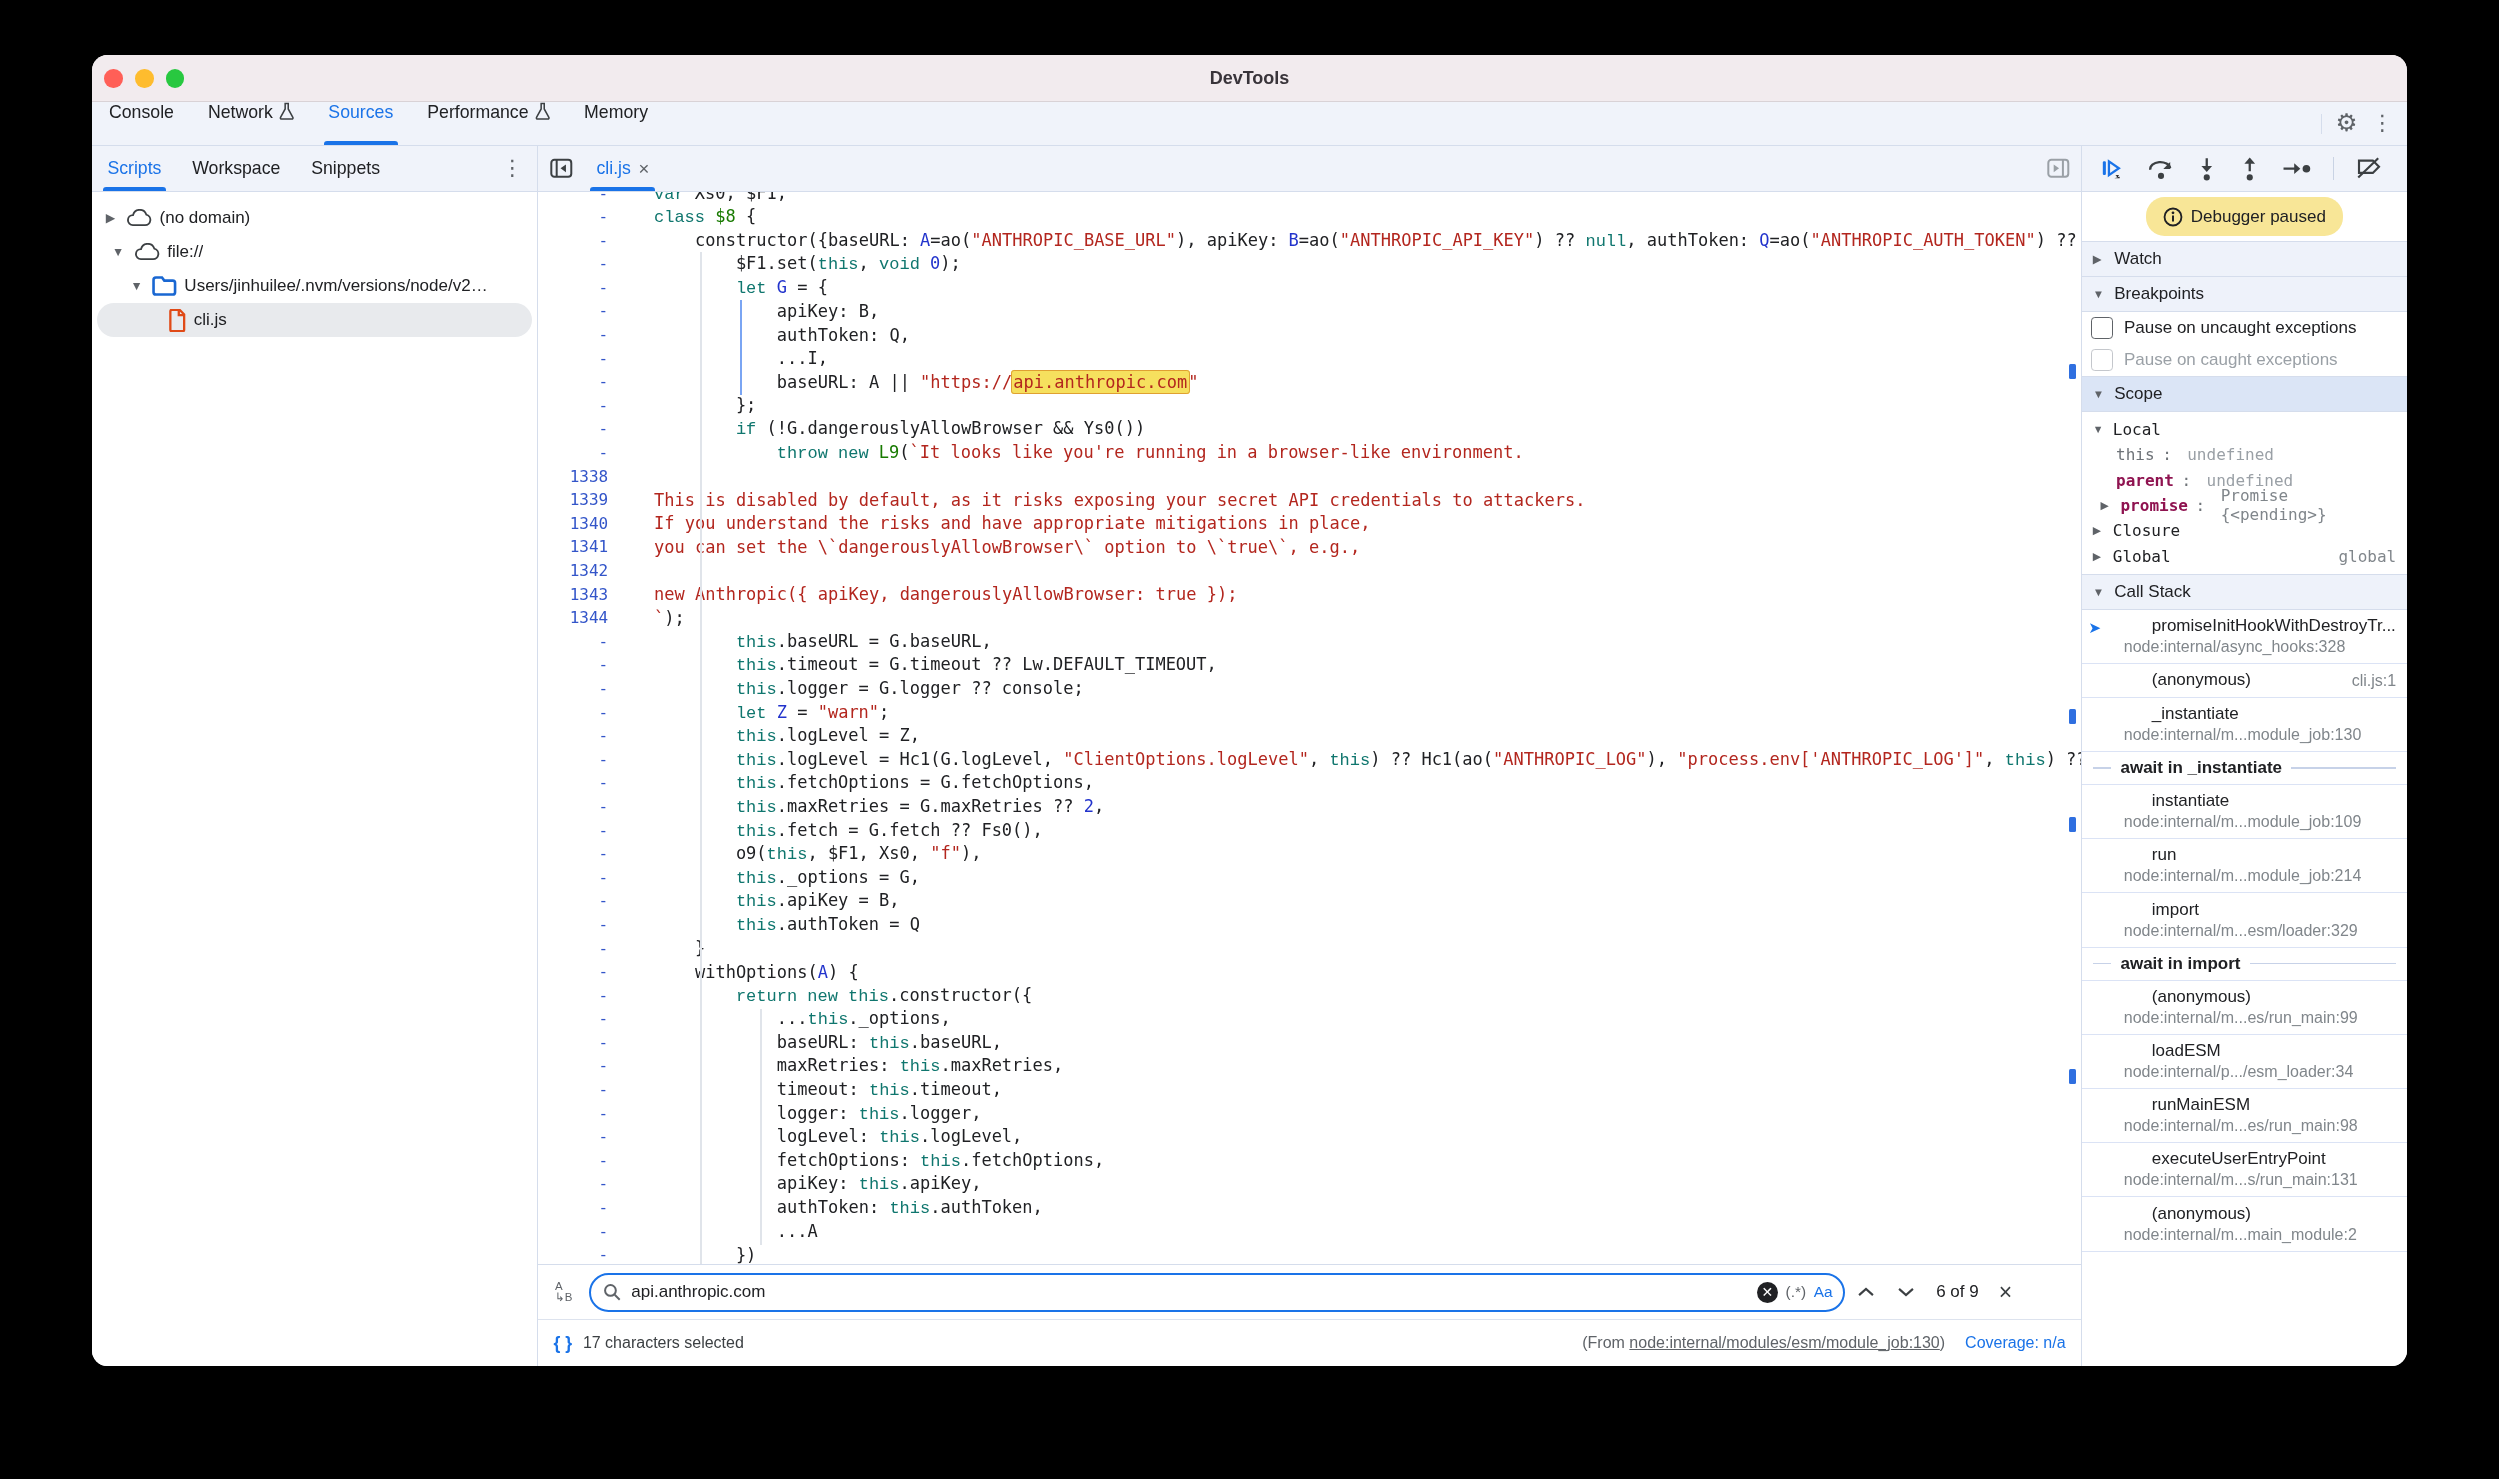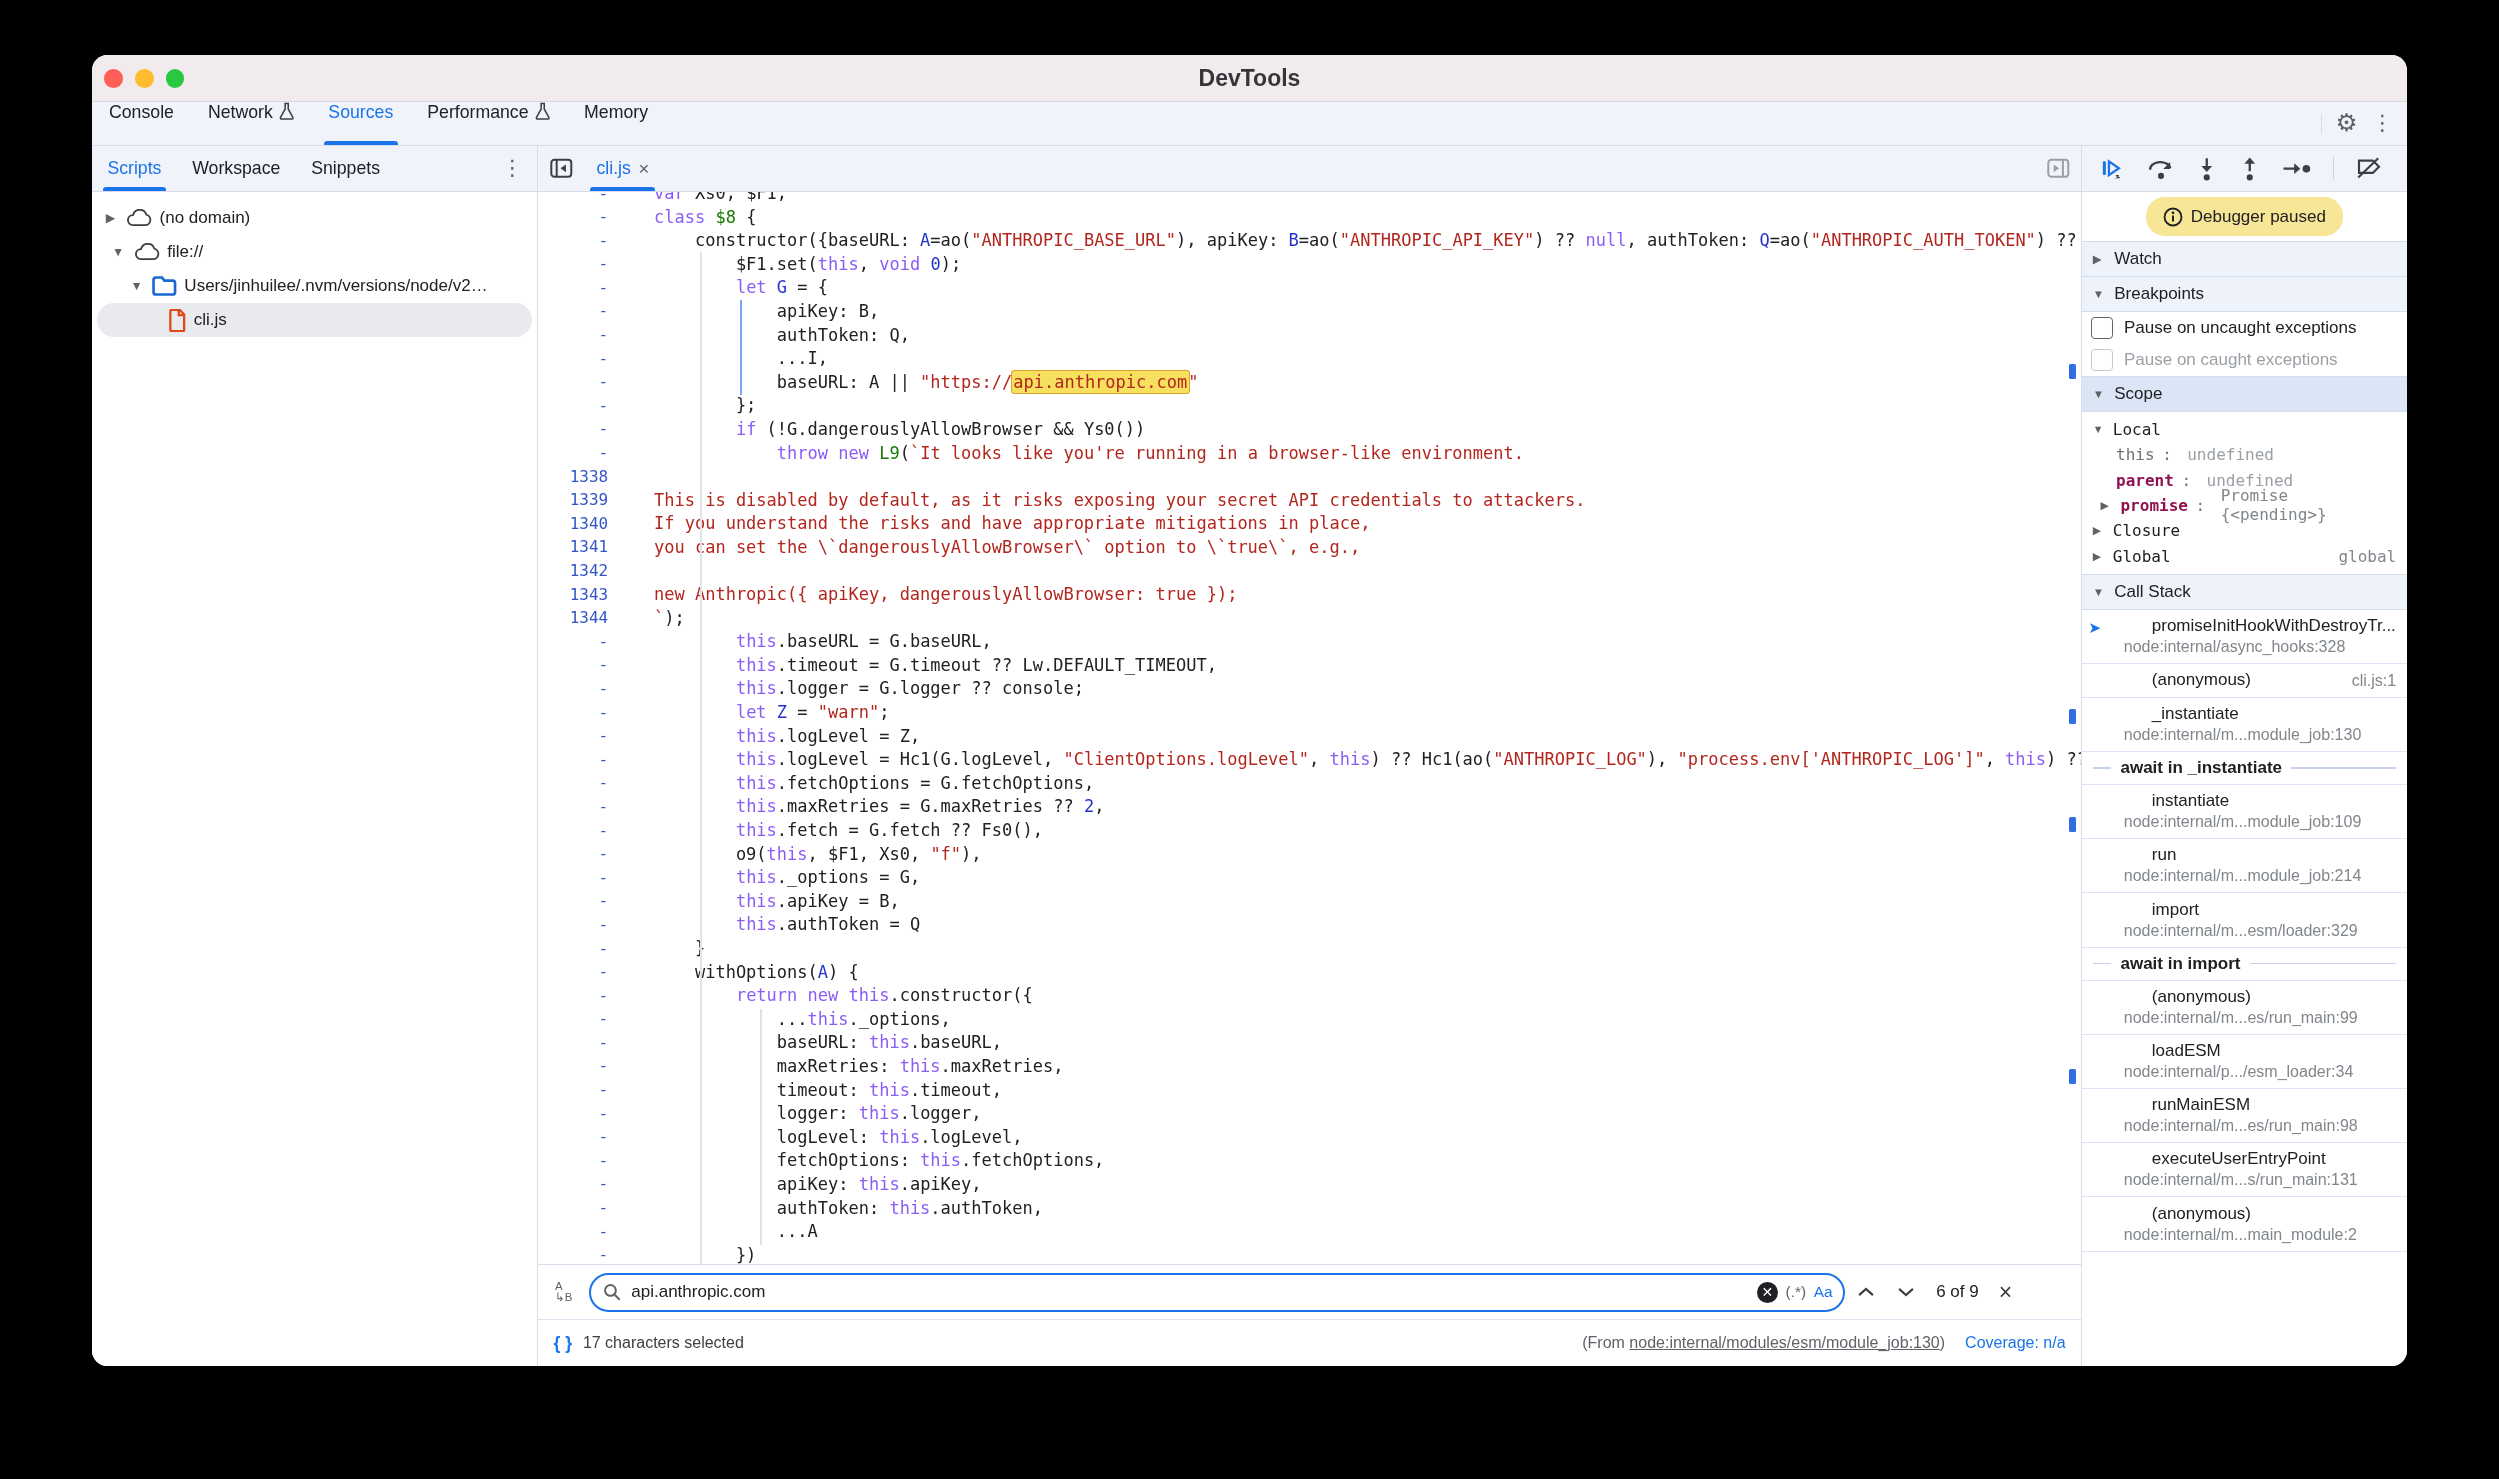--- a/index.html
+++ b/index.html
@@ -6,21 +6,21 @@
   .screen{position:relative;width:2500px;height:1479px;background:#000;overflow:hidden;
           font-family:"Liberation Sans",sans-serif;color:#202124;}
   .window{position:absolute;left:92px;top:55px;width:2315px;height:1311px;background:#fff;
           border-radius:15.4px;overflow:hidden;display:flex;flex-direction:column;
           box-shadow:0 23px 62px rgba(0,0,0,.55);}
   
   .titlebar{height:46px;background:#f2ebee;border-bottom:0.8px solid #d9d2d6;position:relative;
             display:flex;align-items:center;justify-content:center;flex:0 0 auto;}
   .tl{position:absolute;left:12.3px;top:14px;display:flex;gap:12.3px;}
   .tl i{width:18.5px;height:18.5px;border-radius:50%;display:block;}
-  .title{font-size:23px;font-weight:bold;color:#39343a;}
+  .title{font-size:18px;font-weight:bold;color:#39343a;}
   
   .toolbar{height:43px;background:#f0f3fa;border-bottom:0.8px solid #d5ddec;display:flex;
            align-items:stretch;flex:0 0 auto;}
   .tb-tab{display:flex;gap:6.2px;padding:0 17px;font-size:17.7px;position:relative;cursor:default;}
   .tb-tab.active{color:#1a73e8;}
   .tb-tab.active::after{content:"";position:absolute;left:12.3px;right:12.3px;bottom:0;height:3.8px;
            background:#1a73e8;border-radius:3.1px 3.1px 0 0;}
   .tb-spacer{flex:1;}
   .tb-right{display:flex;align-items:center;gap:14px;padding-right:14px;}
   .vdiv{width:0.8px;height:20px;background:#d5ddec;}
@@ -47,21 +47,21 @@
   .etab{display:flex;align-items:center;gap:7.7px;padding:0 12.3px;font-size:17.7px;color:#1a73e8;position:relative;}
   .etab::after{content:"";position:absolute;left:6.2px;right:6.2px;bottom:0;height:3.8px;background:#1a73e8;border-radius:3.1px 3.1px 0 0;}
   .etab .x{color:#5f6368;font-size:18.5px;}
   .tab-spacer{flex:1;}
   
   .code{flex:1;position:relative;overflow:hidden;font-family:"DejaVu Sans Mono",monospace;font-size:17px;}
   .code-scroll{margin-top:-10.8px;white-space:pre;}
   .cl{height:23.6px;display:flex;align-items:center;}
   .gut{width:81px;flex:0 0 auto;text-align:right;color:#3355c9;font-size:16px;padding-right:10.8px;box-sizing:border-box;}
   .ct{padding-left:35px;white-space:pre;}
-  .tk-p{color:#202124;} .tk-k{color:#8b5cf6;} .tk-s{color:#b3261e;}
+  .tk-p{color:#202124;} .tk-k{color:#0f766e;font-family:Liberation Mono, monospace;} .tk-s{color:#b3261e;}
   .tk-v{color:#2233cc;} .tk-g{color:#187a00;}
   .tk-m{color:#b3261e;background:#f6e05e;border:1.5px solid #dfa032;border-radius:3.1px;padding:0.8px 1.5px;margin:0 -1.5px;}
   .guide{position:absolute;width:1.5px;}
   .g-gray{background:#e0e4ea;} .g-blue{background:#7aa5f3;}
   .mtick{position:absolute;right:4.6px;width:7.7px;height:15.4px;background:#2f6fe0;border-radius:1.5px;}
   
   .searchbar{height:54px;border-top:0.8px solid #d5ddec;display:flex;align-items:center;gap:10.8px;
              padding:0 17px;flex:0 0 auto;background:#fff;}
   .ab-icon{color:#5f6368;font-size:11.5px;line-height:10.8px;text-align:left;width:23px;}
   .search-pill{flex:1;height:35px;border:2.3px solid #1a73e8;border-radius:20px;display:flex;align-items:center;

